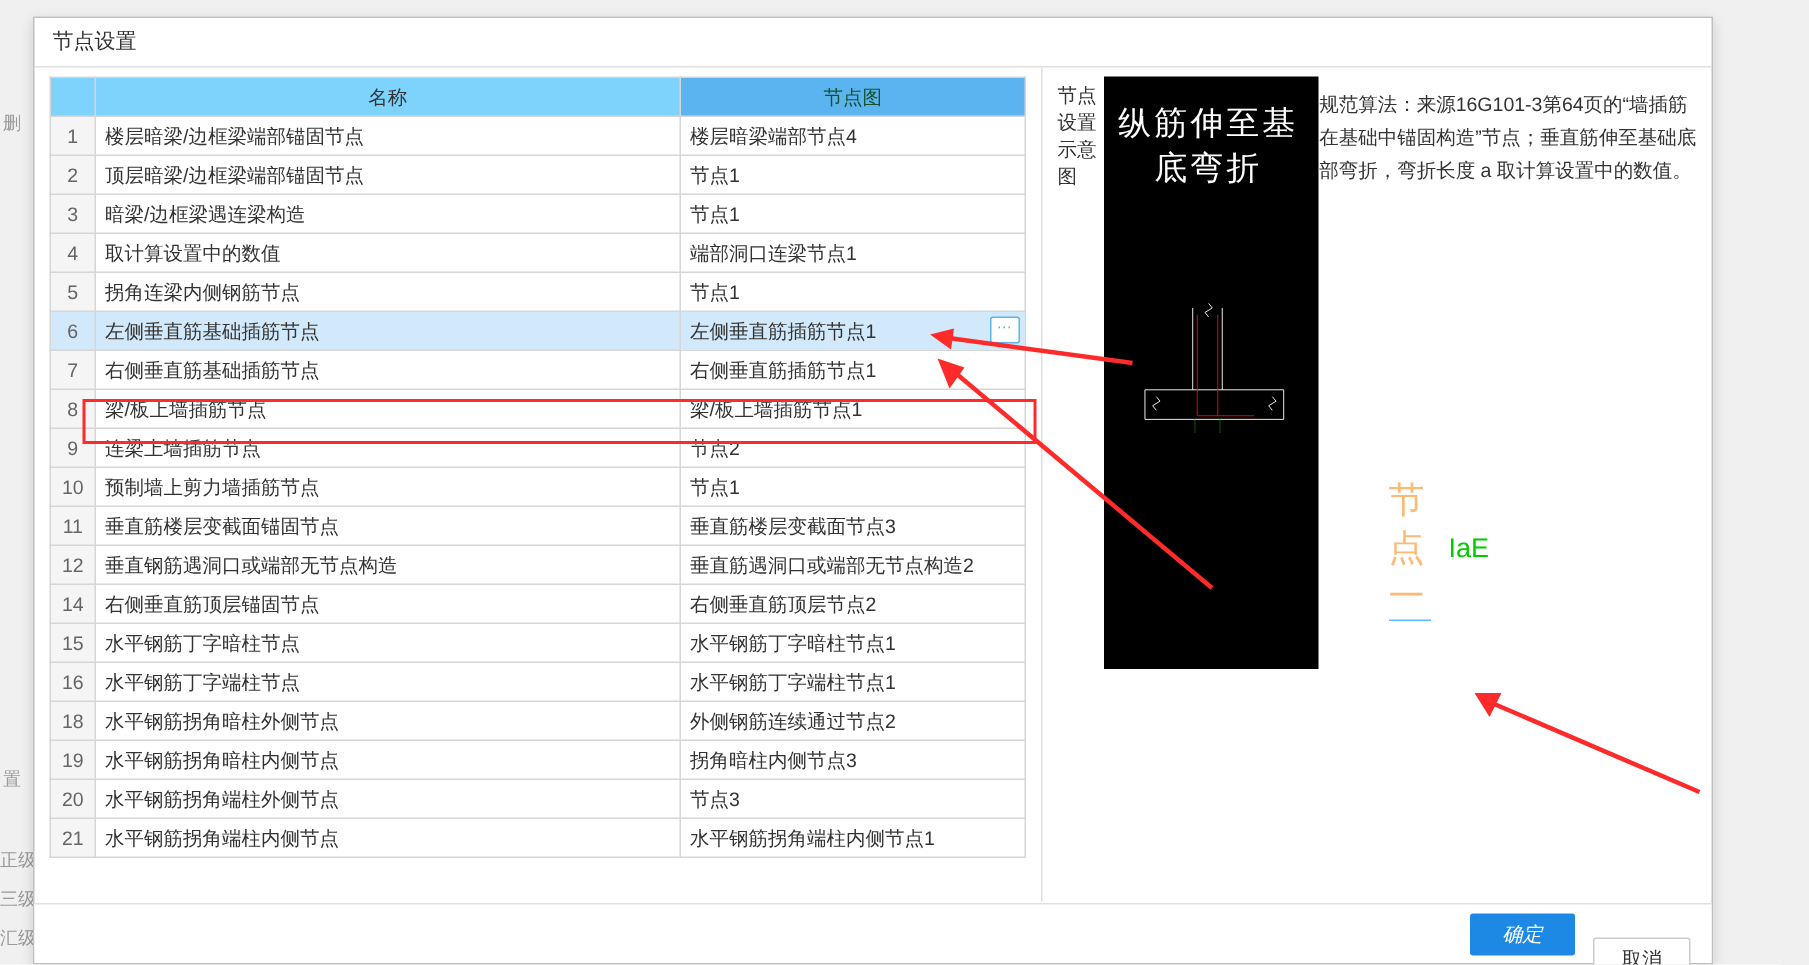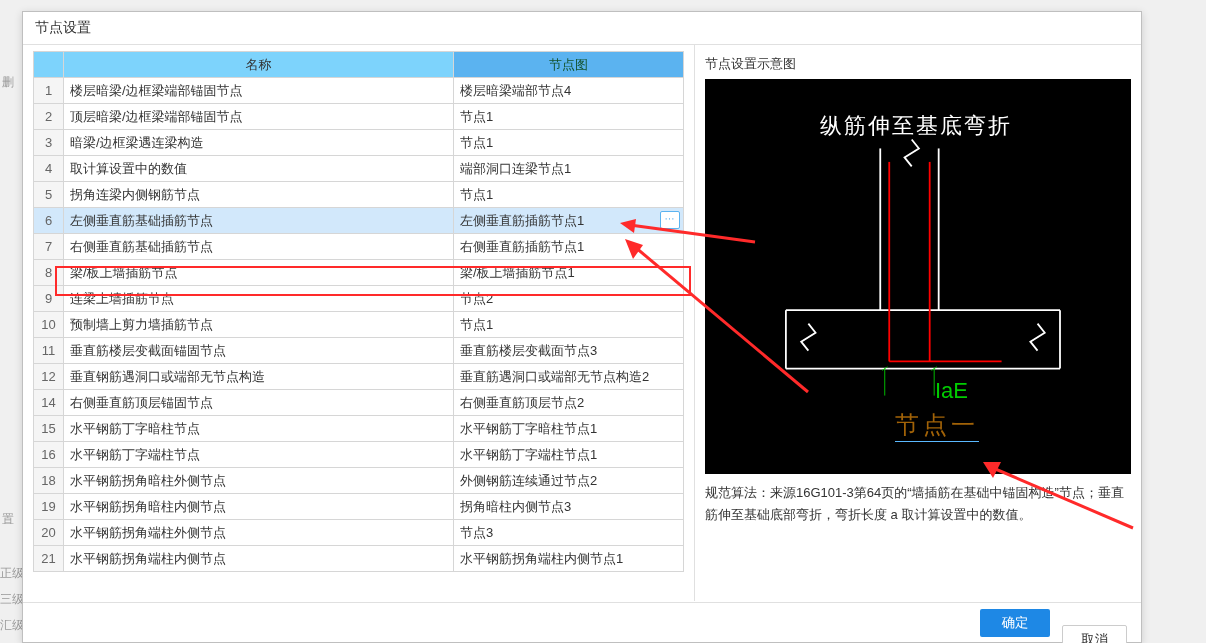--- a/index.html
+++ b/index.html
@@ -1,41 +1,41 @@
 <!DOCTYPE html>
 <html><head>
 <meta charset="utf-8">
 <style>
 * { box-sizing: border-box; margin: 0; padding: 0; }
 body { font-family: "Microsoft YaHei", sans-serif; font-size: 13px; color: #333; background: #f0f0f0; position: relative; width: 1206px; height: 643px; overflow: hidden; }
 .dialog { position: absolute; left: 22px; top: 11px; width: 1120px; height: 632px; background: #fff; border: 1px solid #bfbfbf; box-shadow: 0 2px 8px rgba(0,0,0,.15); }
 .dialog-title { padding: 7px 12px; font-size: 14px; border-bottom: 1px solid #e0e0e0; }
 .body { display: flex; height: calc(100% - 74px); }
 .left { flex: 0 0 672px; border-right: 1px solid #e0e0e0; overflow: hidden; padding: 6px 10px 0 10px; }
-.right { flex: 1; padding: 6px 10px 0 10px; display: flex; flex-direction: column; }
+.right { flex: 1; padding: 6px 10px 0 10px; display: flex; flex-direction: row; }
 table { border-collapse: collapse; width: 100%; table-layout: fixed; }
 th, td { border: 1px solid #d6d6d6; height: 26px; padding: 0 6px; text-align: left; white-space: nowrap; overflow: hidden; text-overflow: ellipsis; }
 th { background: #7dd3fc; font-weight: normal; text-align: center; }
 th.col-num { width: 30px; }
 th.col-name { width: 390px; }
 th.col-img { background: #5bb3f0; color: #14532d; }
 td.num { background: #f5f5f5; text-align: center; color: #666; width: 30px; }
 tr.selected td { background: #d2e8fb; }
 tr.selected td.img-cell { position: relative; }
 .more-btn { position: absolute; right: 3px; top: 3px; width: 20px; height: 18px; border: 1px solid #5bb3f0; background: #fff; color: #5bb3f0; font-size: 10px; line-height: 14px; text-align: center; border-radius: 2px; letter-spacing: 1px; }
 .red-box { position: absolute; border: 2px solid #ff2a2a; pointer-events: none; }
 .arrow { position: absolute; pointer-events: none; }
 .right-title { font-size: 13px; margin: 4px 0 6px 0; }
 .diagram { background: #000; width: 100%; height: 395px; position: relative; color: #fff; font-size: 22px; }
-.diagram-text-top { position: absolute; top: 16px; left: 0; right: 4px; text-align: center; letter-spacing: 2px; margin-top: 16px; }
-.diagram-label { position: absolute; bottom: 70px; left: 230px; color: #00cc00; font-size: 22px; }
-.diagram-node { position: absolute; bottom: 32px; left: 190px; color: #a16207; font-size: 24px; border-bottom: 1px solid #5ab9ff; letter-spacing: 4px; }
+.diagram-text-top { position: absolute; top: 16px; left: 0; right: 4px; text-align: center; letter-spacing: 2px; }
+.diagram-label { position: absolute; bottom: 70px; left: 230px; color: #00cc00; font-size: 18px; }
+.diagram-node { position: absolute; bottom: 32px; left: 190px; color: #fdba74; font-size: 24px; border-bottom: 1px solid #5ab9ff; letter-spacing: 4px; }
 .desc { font-size: 13px; color: #333; line-height: 22px; margin-top: 8px; }
 .footer { position: absolute; bottom: 0; left: 0; right: 0; height: 40px; display: flex; justify-content: flex-end; align-items: center; gap: 12px; padding: 0 14px; background: #fff; border-top: 1px solid #e0e0e0; }
-.btn-ok { background: #1e88e5; color: #fff; padding: 5px 22px; border: none; border-radius: 2px; }
+.btn-ok { background: #1e88e5; color: #fff; padding: 5px 22px; border: none; border-radius: 2px; font-style: italic; }
 .btn-cancel { background: #fff; color: #333; padding: 5px 18px; border: 1px solid #ccc; border-radius: 2px; margin-top: 34px; }
 .side-frag { position: absolute; color: #999; font-size: 12px; }
 </style>
 </head>
 <body>
 
 <span class="side-frag" style="left:2px; top:74px;">删</span>
 <span class="side-frag" style="left:2px; top:511px;">置</span>
 <span class="side-frag" style="left:0px; top:565px;">正级</span>
 <span class="side-frag" style="left:0px; top:591px;">三级</span>

